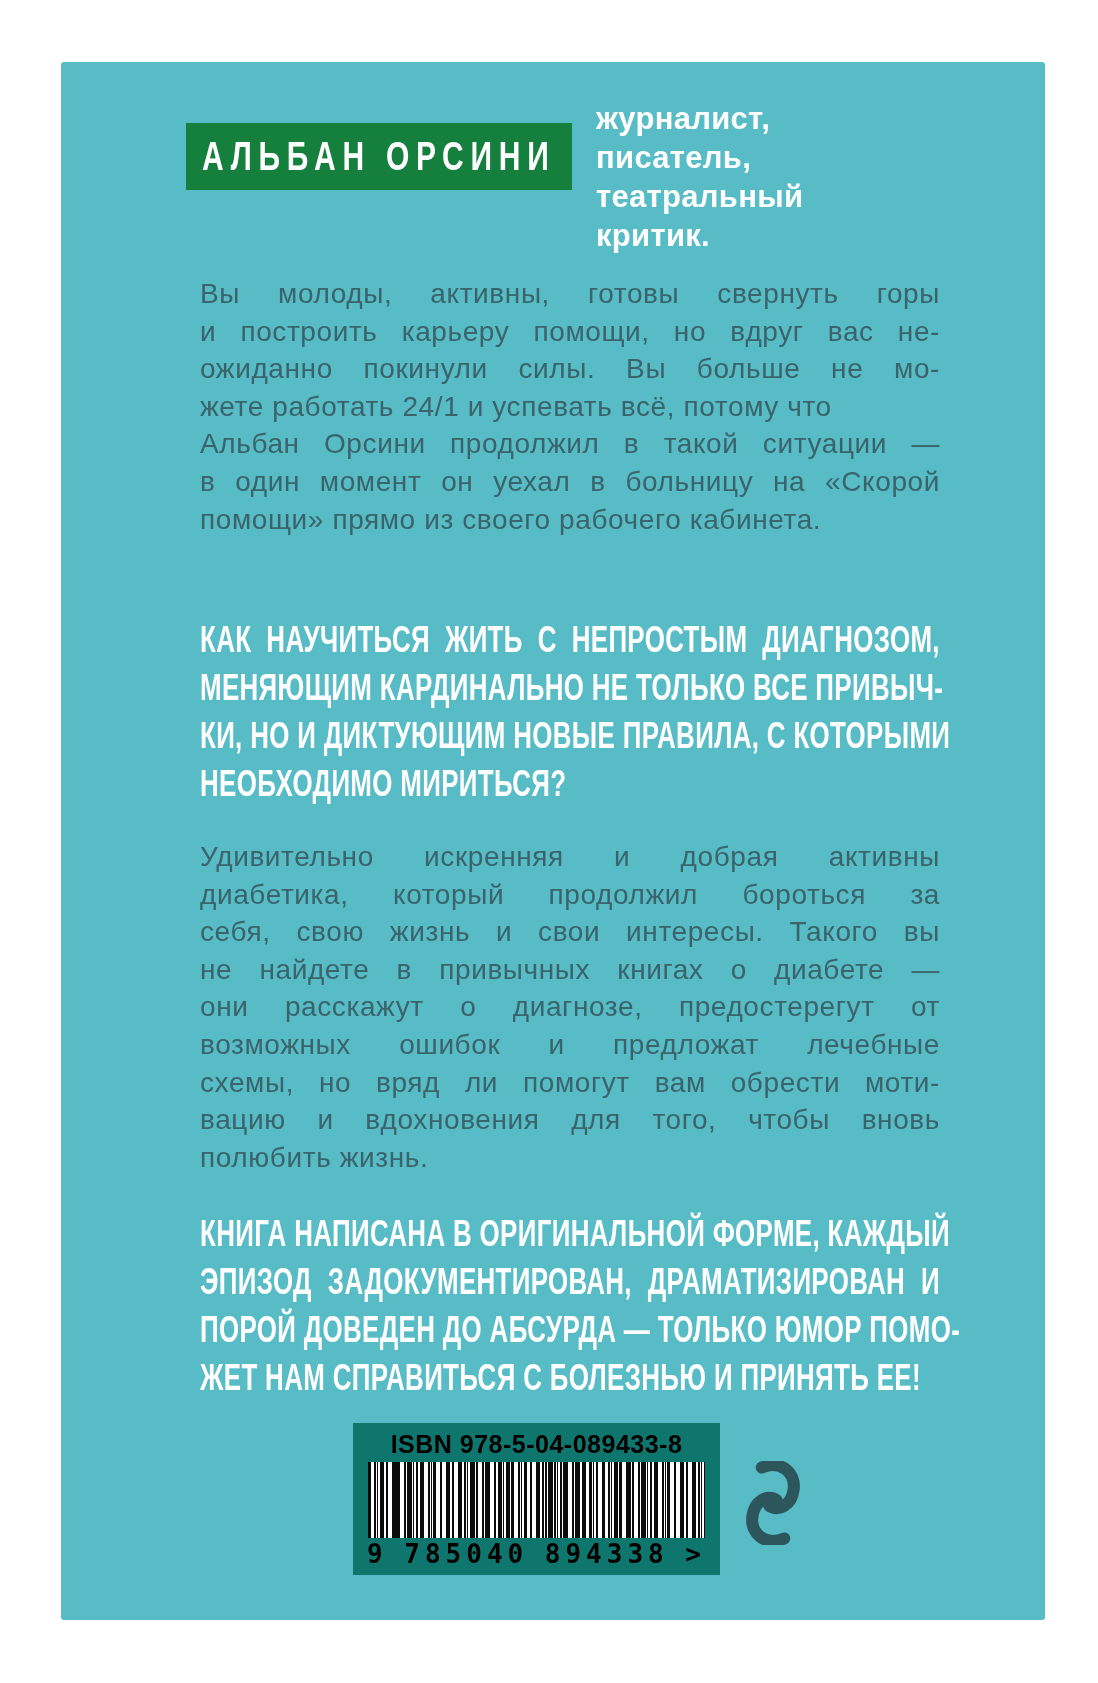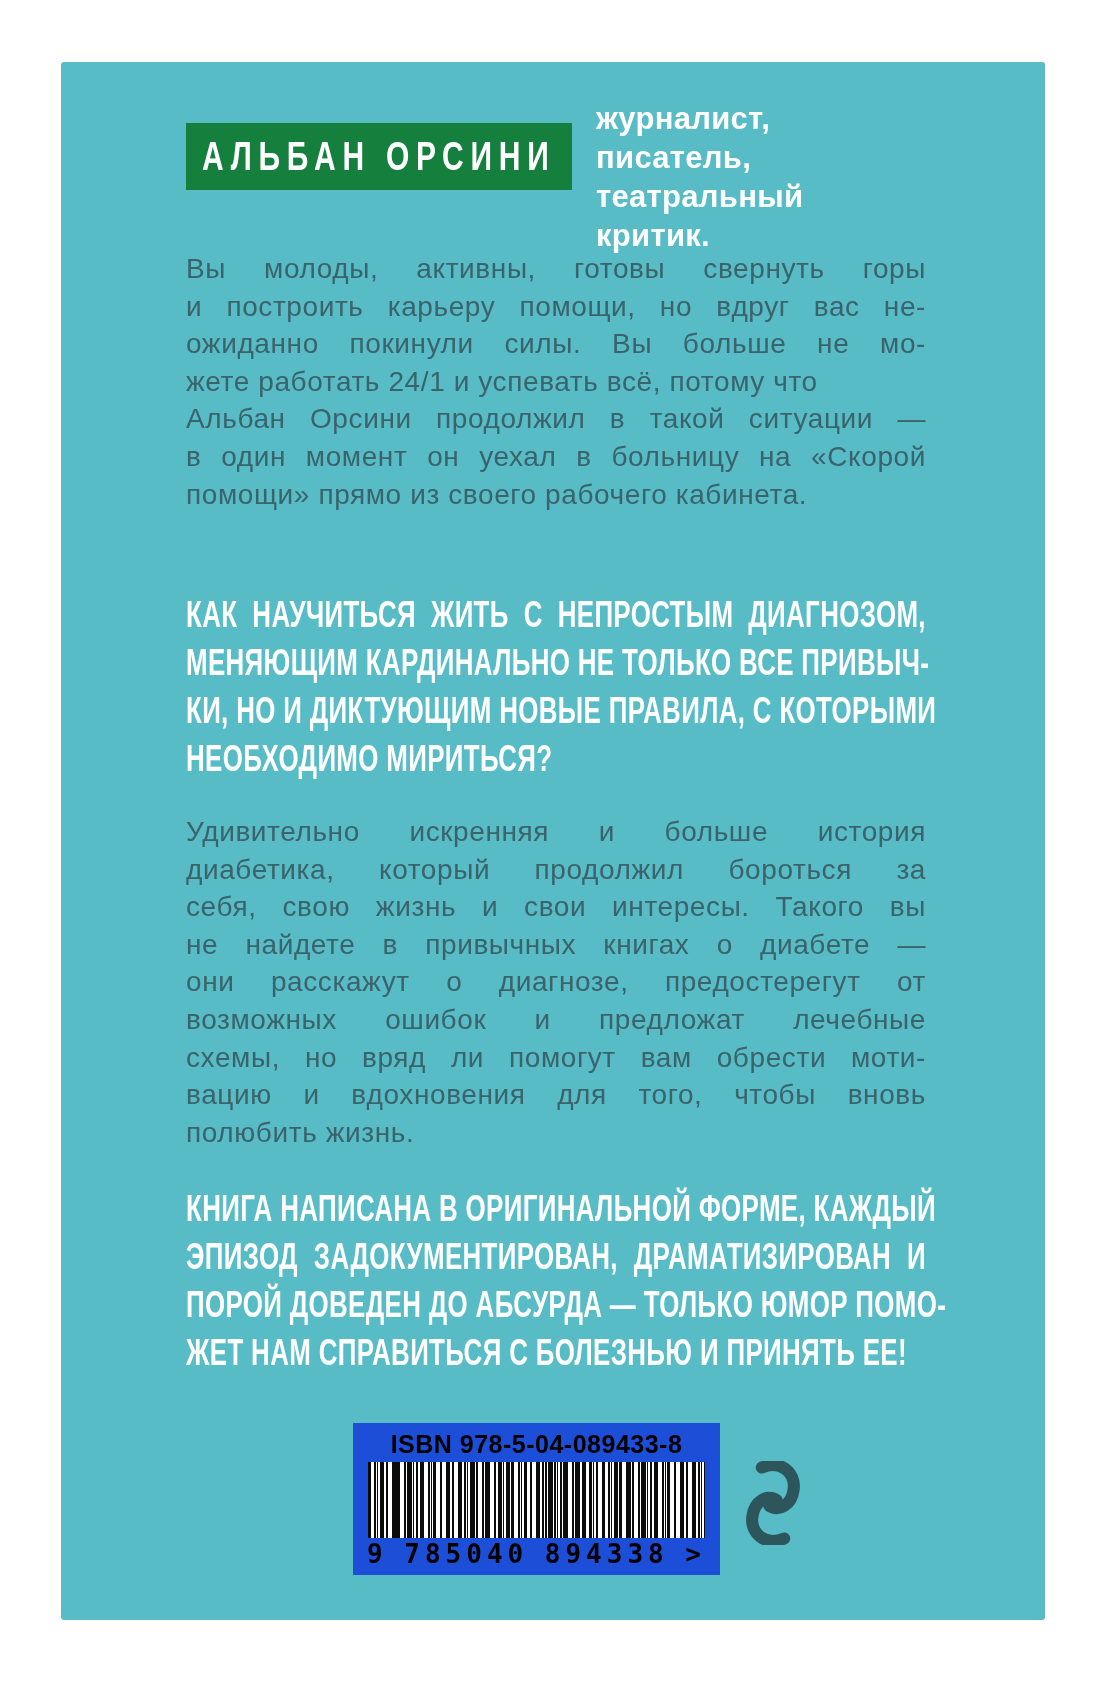--- a/index.html
+++ b/index.html
@@ -25,35 +25,35 @@
   .author-name {
     color:#ffffff; font-weight:bold; font-size:40px; letter-spacing:9px;
     white-space:nowrap; transform:scaleX(0.75); transform-origin:50% 50%;
   }
   .roles {
     margin-left:24px; color:#ffffff; font-weight:bold;
     font-size:31px; line-height:39px; letter-spacing:0.3px;margin-top:40px;
   }
 
   
-  .block { position:absolute; left:125px; width:740px; }
+  .block { position:absolute; left:139px; width:740px;margin-top:25px; }
   .body-text { color:#3a636b; font-size:28px; line-height:37.6px; letter-spacing:0.6px; }
   .line { text-align:justify; text-align-last:justify; white-space:nowrap; }
   .linegroup .line:last-child { text-align-last:left; }
 
   .caps-wrap {
     width:1057px; transform:scaleX(0.7); transform-origin:0 0;
     color:#ffffff; font-weight:bold; font-size:37px; line-height:48px;
     letter-spacing:0.5px;
   }
 
   
   .barcode-box {
     position:absolute; left:292px; top:1361px; width:367px; height:152px;
-    background:#1d4ed8; box-sizing:border-box; padding:7px 13px 6px 13px;
+    background:#0f766e; box-sizing:border-box; padding:7px 13px 6px 13px;
     display:flex; flex-direction:column;
   }
   .isbn-label {
     text-align:center; color:#000; font-weight:bold; font-size:25px;
     letter-spacing:0.5px; white-space:nowrap;
   }
   .bars {
     flex:1; margin:3px 2px 0 2px; background-color:#fdfdfd;
     background-image:
       repeating-linear-gradient(90deg,#0b0b0b 0 2px,transparent 2px 6px),
@@ -105,21 +105,21 @@
       <div class="caps-wrap linegroup">
           <div class="line">КАК НАУЧИТЬСЯ ЖИТЬ С НЕПРОСТЫМ ДИАГНОЗОМ,</div>
           <div class="line">МЕНЯЮЩИМ КАРДИНАЛЬНО НЕ ТОЛЬКО ВСЕ ПРИВЫЧ-</div>
           <div class="line">КИ, НО И ДИКТУЮЩИМ НОВЫЕ ПРАВИЛА, С КОТОРЫМИ</div>
           <div class="line">НЕОБХОДИМО МИРИТЬСЯ?</div>
         </div>
     </div>
 
     <div class="block body-text" style="top:751px">
       <div class="linegroup">
-          <div class="line">Удивительно искренняя и больше история</div>
+          <div class="line">Удивительно искренняя и добрая активны</div>
           <div class="line">диабетика, который продолжил бороться за</div>
           <div class="line">себя, свою жизнь и свои интересы. Такого вы</div>
           <div class="line">не найдете в привычных книгах о диабете —</div>
           <div class="line">они расскажут о диагнозе, предостерегут от</div>
           <div class="line">возможных ошибок и предложат лечебные</div>
           <div class="line">схемы, но вряд ли помогут вам обрести моти-</div>
           <div class="line">вацию и вдохновения для того, чтобы вновь</div>
           <div class="line">полюбить жизнь.</div>
         </div>
     </div>

